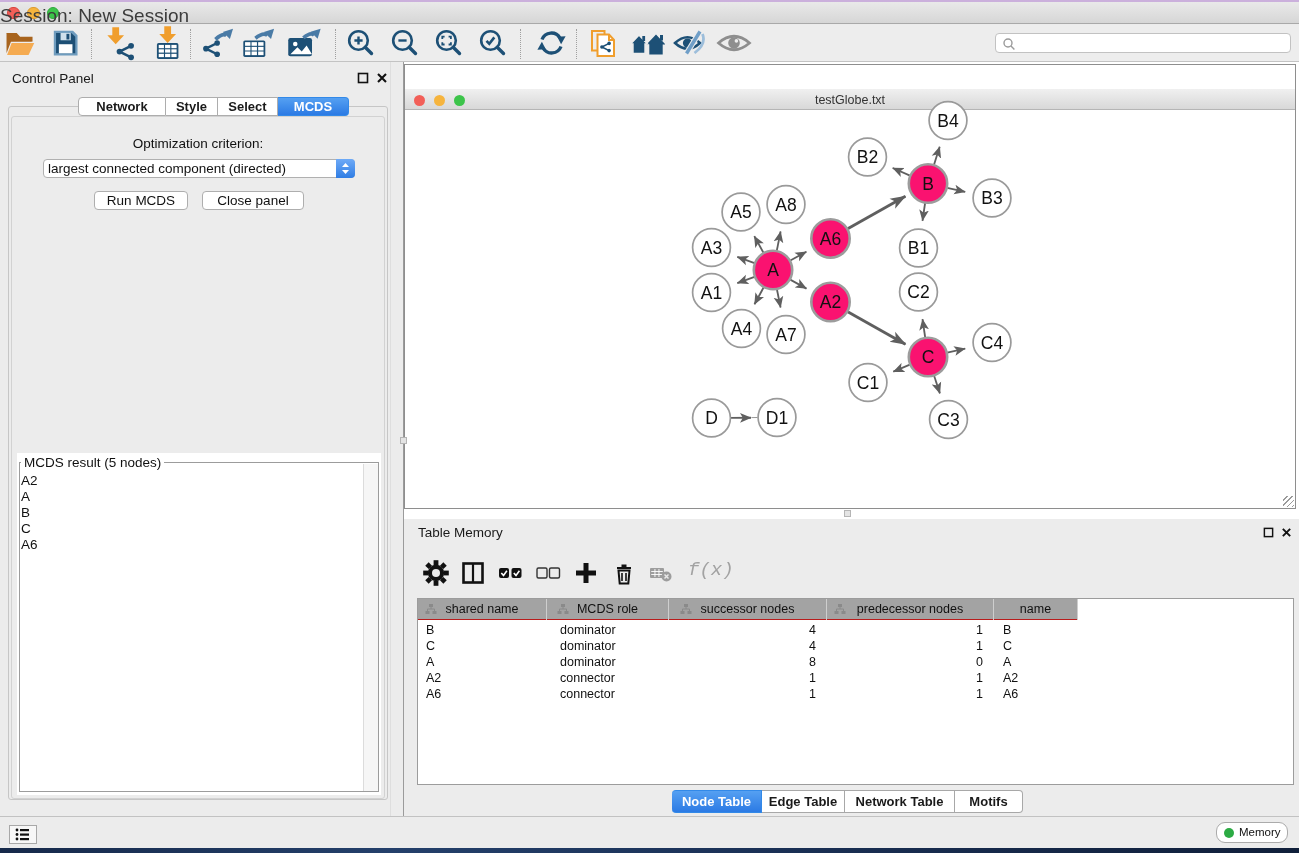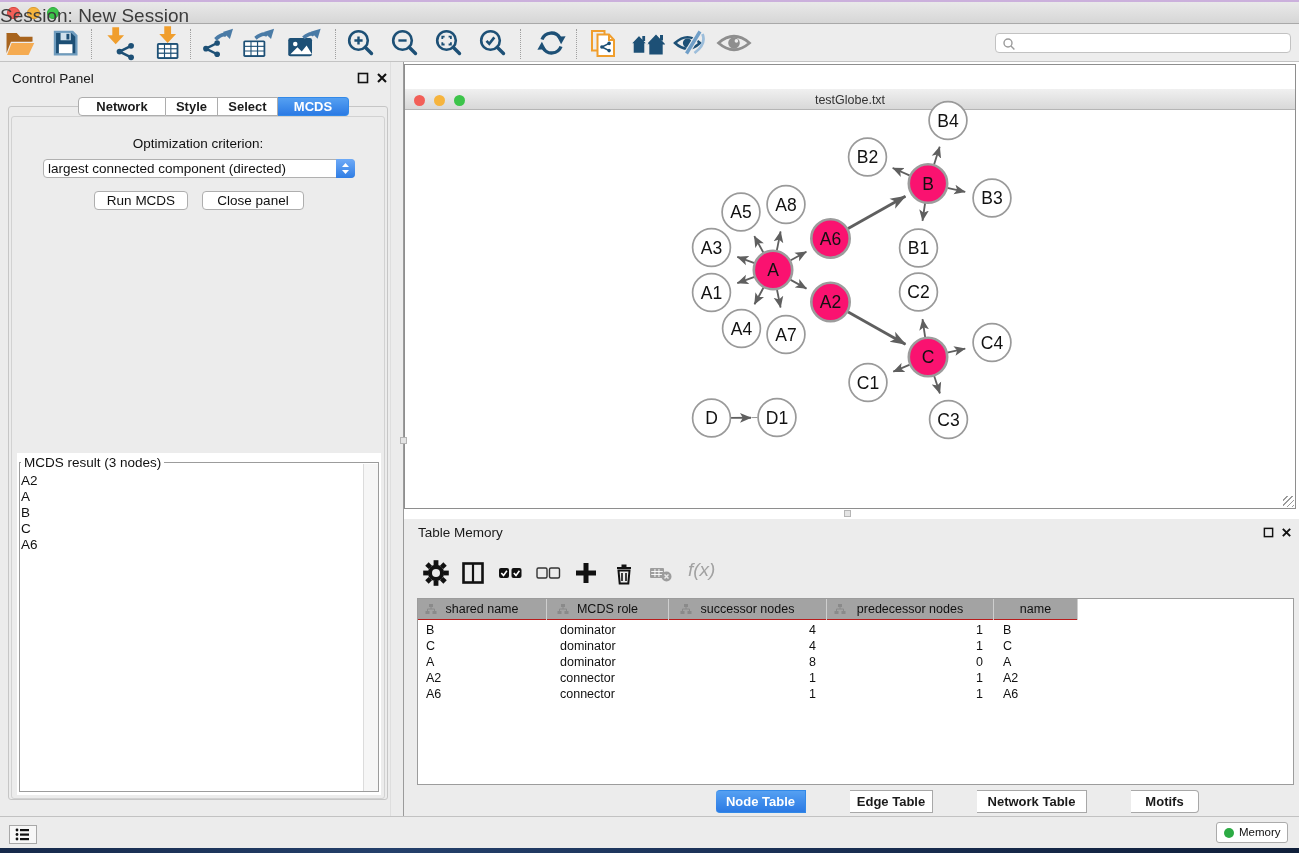--- a/index.html
+++ b/index.html
@@ -45,35 +45,35 @@
 #iwtb .t2 { top:6px; width:11px; height:11px; }
 #iwtitle { position:absolute; top:3.5px; width:100%; text-align:center; font-size:12.5px; color:#333; }
 .nl { font-size:17.5px; fill:#111; text-anchor:middle; dominant-baseline:central; font-family:"Liberation Sans",sans-serif; }
 #grip { position:absolute; right:1px; bottom:1px; width:11px; height:11px;
   background:repeating-linear-gradient(135deg,transparent 0 2.5px,#9a9a9a 2.5px 3.7px); }
 
 
 #tp { position:absolute; left:404px; top:519px; width:895px; height:299px; background:#ececec; }
 #tp h1 { position:absolute; left:14px; top:6px; font-size:13.5px; font-weight:400; color:#1a1a1a; }
 .tpi { position:absolute; top:41px; }
-.fx { position:absolute; left:284px; top:40px; font-family:Liberation Sans, sans-serif; font-style:italic; font-size:19px; color:#a2a2a2; }
+.fx { position:absolute; left:284px; top:40px; font-family:Liberation Mono, monospace; font-style:italic; font-size:19px; color:#a2a2a2; }
 #tbl { position:absolute; left:13px; top:79px; width:877px; height:187px; background:#fff; border:1px solid #9c9c9c; }
 #thead { position:absolute; left:0; top:0; width:660px; height:21px; background:#a3a3a3; border-bottom:1px solid #b91c1c; }
 .hc { position:absolute; top:0; height:21px; border-right:1px solid #cecece; font-size:12.5px; color:#111; text-align:center; line-height:20px; }
 .hic { position:absolute; top:4px; }
 .cell { position:absolute; font-size:12.5px; color:#111; height:16px; line-height:16px; }
 #btabs { position:absolute; left:268px; top:271px; height:23px; display:flex; font-size:13px; font-weight:bold; }
-#btabs div { background:#fff; border:1px solid #a8a8a8; border-left:none; display:flex; align-items:center; justify-content:center; color:#1a1a1a;margin-left:44px; }
+#btabs div { background:#fff; border:1px solid #a8a8a8; border-left:none; display:flex; align-items:center; justify-content:center; color:#1a1a1a; }
 #btabs div.sel { background:linear-gradient(#55a0f2,#2b7ae4); border-color:#3289e8; color:#fff; border-radius:4px 0 0 4px; }
 #btabs div:last-child { border-radius:0 4px 4px 0; }
 
 
 #sbar { position:absolute; left:0; top:816px; width:1299px; height:32px; background:#ececec; border-top:1px solid #c2c2c2; }
 #slist { position:absolute; left:9px; top:8px; width:28px; height:19px; background:#f7f7f7; border:1px solid #a8a8a8; }
-#mem { position:absolute; right:11px; top:5px; width:72px; height:21px; background:#fff; border:1px solid #ababab; border-radius:3px; font-size:11.5px; color:#111; line-height:19px; padding-left:22px; }
+#mem { position:absolute; right:11px; top:5px; width:72px; height:21px; background:#fff; border:1px solid #ababab; border-radius:9px; font-size:11.5px; color:#111; line-height:19px; padding-left:22px; }
 #mem i { position:absolute; left:7px; top:5px; width:10px; height:10px; border-radius:50%; background:#2cab44; font-style:normal; }
 #dstrip { position:absolute; left:0; top:848px; width:1299px; height:5px; background:linear-gradient(90deg,#16294a,#24406b 30%,#1a3055 60%,#101f3a); }
 </style></head>
 <body>
 <div id="app">
 
 <div id="mtb">
   <div id="lav"></div>
   <div class="tl" style="left:7px;background:#f25f58;border:0.5px solid #d8453e"></div>
   <div class="tl" style="left:27px;background:#f6b43d;border:0.5px solid #dd9b2f"></div>
@@ -242,21 +242,21 @@
   <div id="combo">largest connected component (directed)
     <div class="step"><svg width="19" height="19" viewBox="0 0 19 19">
             <path d="M6,8 l3.5,-4 3.5,4 z" fill="#fff"></path>
             <path d="M6,11 l3.5,4 3.5,-4 z" fill="#fff"></path>
           </svg></div>
   </div>
   <div class="btn" style="left:94px;width:94px">Run MCDS</div>
   <div class="btn" style="left:202px;width:102px">Close panel</div>
   <div id="resbox">
     <div id="resbord"></div>
-    <div id="reslab">MCDS result (3 nodes)</div>
+    <div id="reslab">MCDS result (5 nodes)</div>
     <div id="reslist">A2<br>A<br>B<br>C<br>A6</div>
     <div id="rscroll"></div>
   </div>
 </div>
 
 <div id="desk">
   <div id="iwin">
     <div id="iwtb">
       <div class="tl t2" style="left:9px;background:#f25f58"></div>
       <div class="tl t2" style="left:29px;background:#f6b43d"></div>

